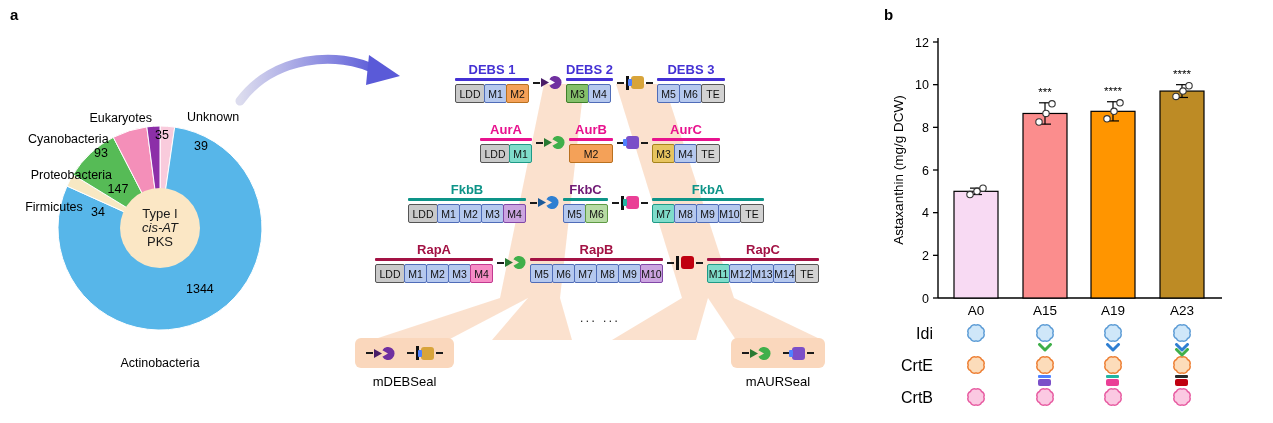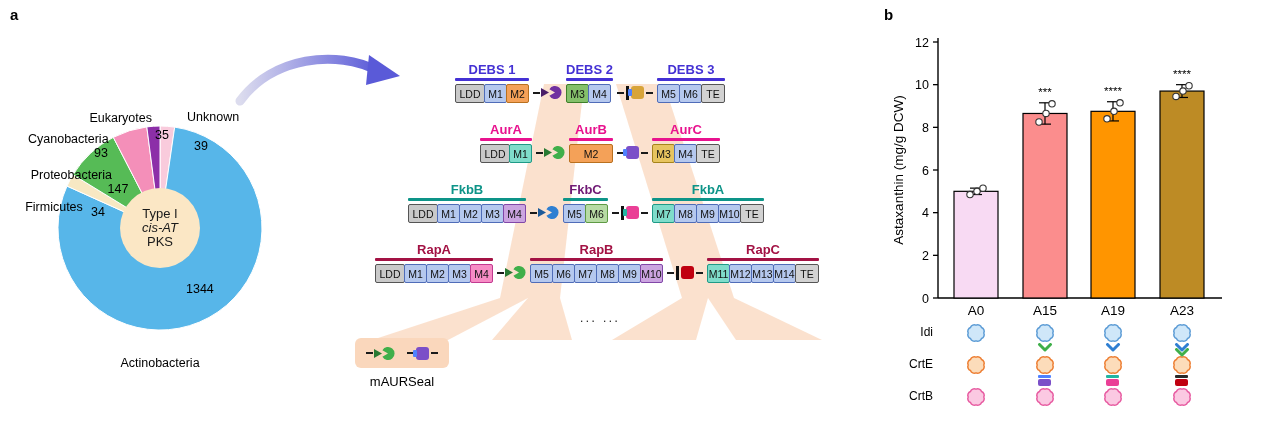--- a/index.html
+++ b/index.html
@@ -3,39 +3,39 @@
 <meta charset="utf-8">
 <style>
   * { margin:0; padding:0; box-sizing:border-box; }
   body { background:#ffffff; font-family:"Liberation Sans", sans-serif; }
   .figure { position:relative; width:1273px; height:423px; background:#fff; overflow:hidden; }
   .abs { position:absolute; }
   .panel-label { position:absolute; font-size:15px; font-weight:bold; color:#000; }
   .callout { position:absolute; font-size:12.5px; line-height:13px; color:#000; }
   .pie-center { position:absolute; font-size:13px; line-height:14px; text-align:center; color:#1a1a1a; }
   .pie-center .cis { font-style:italic; }
-  .pks-row { position:absolute; display:flex; align-items:flex-end; }
+  .pks-row { position:absolute; display:flex; align-items:center; }
   .protein { display:flex; flex-direction:column; }
   .protein-title { font-size:13px; font-weight:700; text-align:center; margin-bottom:1px; white-space:nowrap; }
   .protein-line { height:3px; margin-bottom:3px; border-radius:1px; }
   .dom-row { display:flex; }
   .dom { height:19px; border:1px solid #555; margin-right:-1px; font-size:10.5px; display:flex; align-items:center; justify-content:center; color:#111; border-radius:2px; }
   .dom:last-child { margin-right:0; }
   .junc { display:inline-flex; align-items:center; margin:0 3px; height:21px; }
   .dash { width:7px; height:2px; background:#1a1a1a; margin:0 1px; }
   .jbar { width:3px; height:14px; background:#111; margin:0 1px; }
   .jsq { width:13px; height:13px; border-radius:3px; position:relative; margin:0 1px; }
   .jtab { position:absolute; left:-3px; top:3px; width:4px; height:7px; border-radius:1px; }
   #constructs { position:absolute; left:355px; top:338px; width:470px; display:flex; justify-content:space-between; }
   .cwrap { display:flex; flex-direction:column; align-items:center; }
   .cbox { display:flex; align-items:center; background:#fad7bc; border-radius:6px; height:30px; padding:0 10px; }
   .cgap { width:10px; }
   .clabel { font-size:13px; margin-top:6px; color:#000; }
   .ellipsis { position:absolute; text-align:center; font-size:13.5px; letter-spacing:2px; color:#333; }
-  .leg-label { position:absolute; font-size:12px; color:#000; width:40px; text-align:right; }
+  .leg-label { position:absolute; font-size:16px; color:#000; width:40px; text-align:right; }
   .leg-item { position:absolute; display:flex; flex-direction:column; align-items:center; }
   #bar-chart text { font-family:"Liberation Sans", sans-serif; fill:#000; }
 </style>
 </head>
 <body>
 
 <div class="figure">
 
   <svg id="funnels" class="abs" style="left:0;top:0" width="1273" height="423">
     <g fill="#fadcc6" fill-opacity="0.85">
@@ -266,20 +266,37 @@
           <span class="dom" style="background: rgb(181, 200, 238); border-color: rgb(79, 108, 184); width: 23px;">M13</span>
           <span class="dom" style="background: rgb(181, 200, 238); border-color: rgb(79, 108, 184); width: 23px;">M14</span>
           <span class="dom" style="background: rgb(210, 210, 210); border-color: rgb(85, 85, 85); width: 24px;">TE</span>
         </div>
       </div>
     </div>
 
   <div class="ellipsis" style="left:530px;top:310px;width:140px">... ...</div>
 
   <div id="constructs">
+      <div class="cwrap">
+        <div class="cbox">
+          <span class="dash"></span>
+          <svg width="22" height="15" viewBox="0 0 22 15">
+            <polygon points="0,3 8,7.5 0,12" fill="#4a1e68"></polygon>
+            <path d="M14,7.5 L8.4,4.3 A6.5,6.5 0 1 1 8.4,10.7 Z" fill="#7030a0"></path>
+          </svg>
+          <span class="cgap"></span>
+          <span class="dash"></span>
+          <span class="jbar"></span>
+          <span class="jsq" style="background: rgb(216, 164, 58);">
+            <span class="jtab" style="background: rgb(79, 129, 255);"></span>
+          </span>
+          <span class="dash"></span>
+        </div>
+        <div class="clabel">mDEBSeal</div>
+      </div>
       <div class="cwrap">
         <div class="cbox">
           <span class="dash"></span>
           <svg width="22" height="15" viewBox="0 0 22 15">
             <polygon points="0,3 8,7.5 0,12" fill="#2a7a33"></polygon>
             <path d="M14,7.5 L8.4,4.3 A6.5,6.5 0 1 1 8.4,10.7 Z" fill="#3faf4a"></path>
           </svg>
           <span class="cgap"></span>
           <span class="dash"></span>
           <span class="jsq" style="background: rgb(123, 79, 200);">

